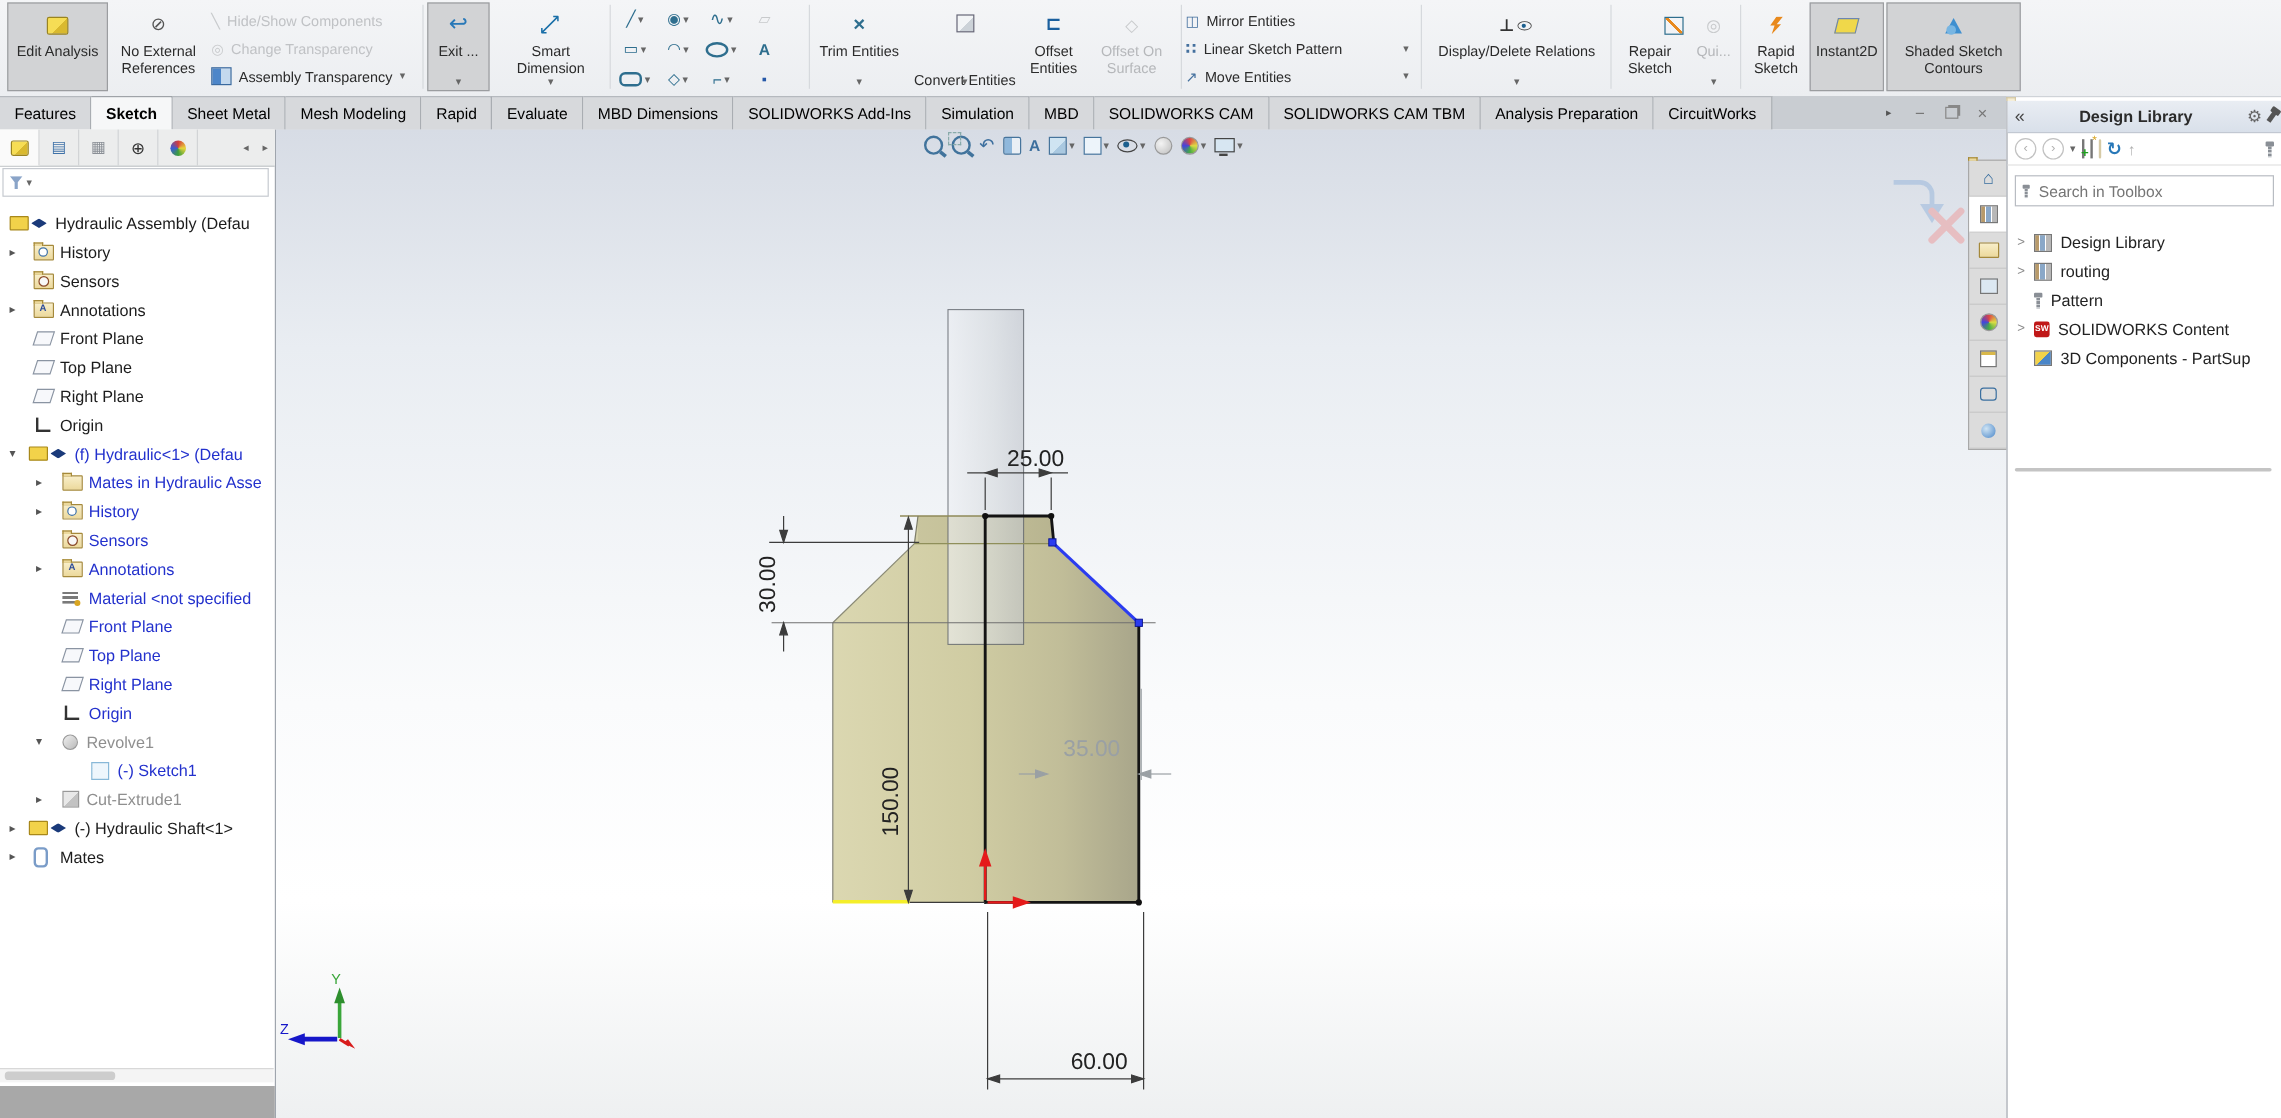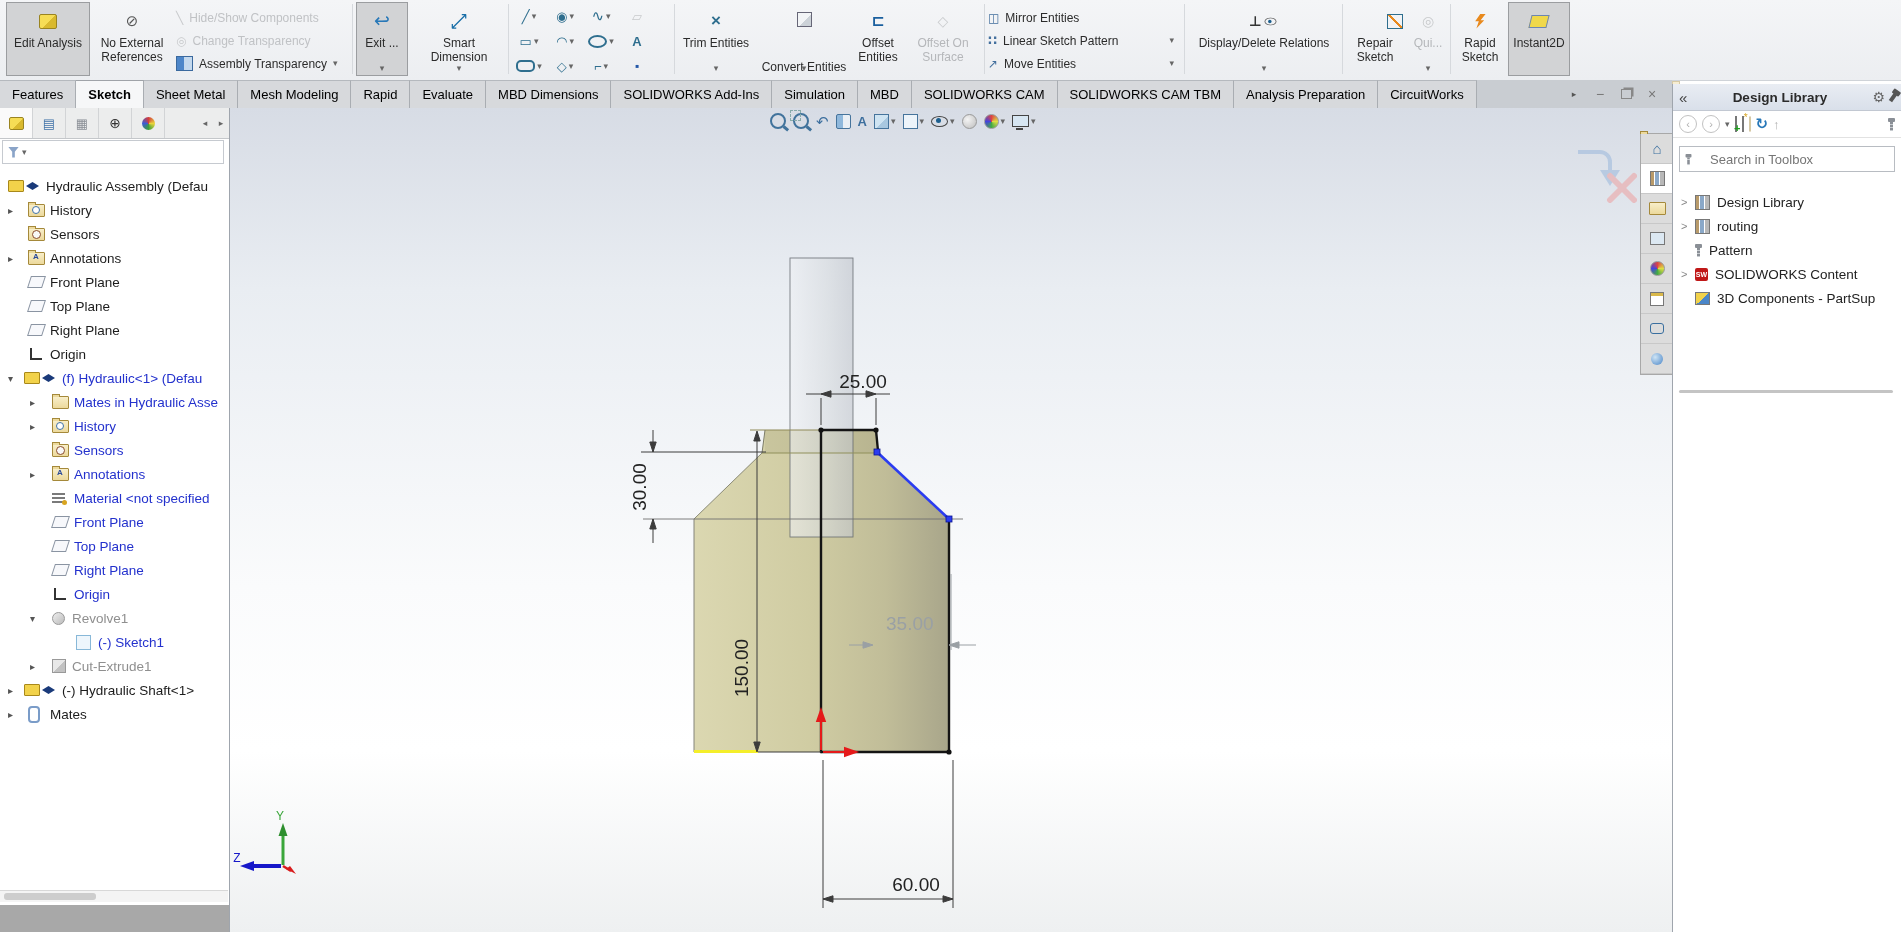--- a/index.html
+++ b/index.html
@@ -100,21 +100,21 @@
   .hudundo{font-size:15px;color:#3d6f9e;line-height:1;}
   
   #tpstrip{position:absolute;left:1640px;top:133px;width:32px;background:#dcdcdc;border:1px solid #a8a8a8;border-right:none;}
   .tpcell{width:100%;height:30px;display:flex;align-items:center;justify-content:center;border-bottom:1px solid #c8c8c8;box-sizing:border-box;}
   .tpcell.active{background:#fff;}
   #taskpane{position:absolute;left:1672px;top:84px;width:229px;height:848px;background:#fff;border-left:1px solid #9fa5ad;box-sizing:border-box;}
   #tphead{height:26px;background:linear-gradient(#e9edf3,#d9e0ea);display:flex;align-items:center;padding:0 6px;gap:6px;border-bottom:1px solid #c2c8d2;}
   #tphead .t{flex:1;text-align:center;font-weight:bold;font-size:13.5px;color:#2b2b2b;}
   #tpnav{height:26px;display:flex;align-items:center;gap:5px;padding:0 6px;border-bottom:1px solid #e2e2e2;}
   .navcirc{width:16px;height:16px;border:1px solid #c2c2c2;border-radius:50%;color:#b0b0b0;font-size:11px;display:flex;align-items:center;justify-content:center;}
-  #tpsearch{margin:8px 6px 4px 6px;height:24px;border:1px solid #b8bcc2;display:flex;align-items:center;padding:0 5px;gap:16px;}
+  #tpsearch{margin:8px 6px 4px 6px;height:24px;border:1px solid #b8bcc2;display:flex;align-items:center;padding:0 5px;gap:5px;}
   #tpsearch input{border:none;outline:none;flex:1;font-size:13px;color:#333;font-family:inherit;}
   .tprow{height:24px;display:flex;align-items:center;gap:7px;font-size:13.5px;color:#222;position:relative;padding-left:22px;}
   .tprow .chev{position:absolute;left:8px;color:#888;font-size:11px;}
   #tpscrollline{position:absolute;left:6px;top:306px;width:214px;height:3px;background:#c4c4c4;border-radius:2px;}
   .pin{width:4px;height:9px;background:#555;position:relative;transform:rotate(35deg);}
   .pin::before{content:'';position:absolute;top:-4px;left:-2px;width:8px;height:5px;background:#555;border-radius:1px;}
   svg text{font-family:"Liberation Sans","DejaVu Sans",sans-serif;}
 </style>
 </head>
 <body>
@@ -267,20 +267,26 @@
     <span class="ricon">
         <span class="zig"></span>
       </span>
     <span>Rapid Sketch</span>
   </div>
   <div class="rbtn pressed" style="left:1508px;width:62px;">
     <span class="ricon">
         <span class="ruler"></span>
       </span>
     <span>Instant2D</span>
+  </div>
+  <div class="rbtn pressed" style="left:1572px;width:112px;">
+    <span class="ricon">
+        <span class="cone"></span>
+      </span>
+    <span>Shaded Sketch Contours</span>
   </div>
 </div>
 
 <div id="tabbar">
   <div class="tab">Features</div>
   <div class="tab active">Sketch</div>
   <div class="tab">Sheet Metal</div>
   <div class="tab">Mesh Modeling</div>
   <div class="tab">Rapid</div>
   <div class="tab">Evaluate</div>

